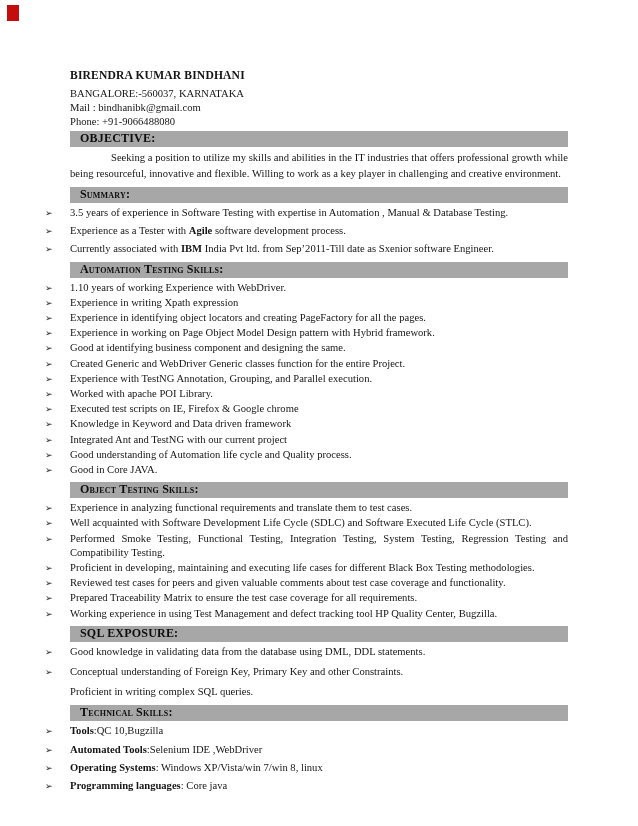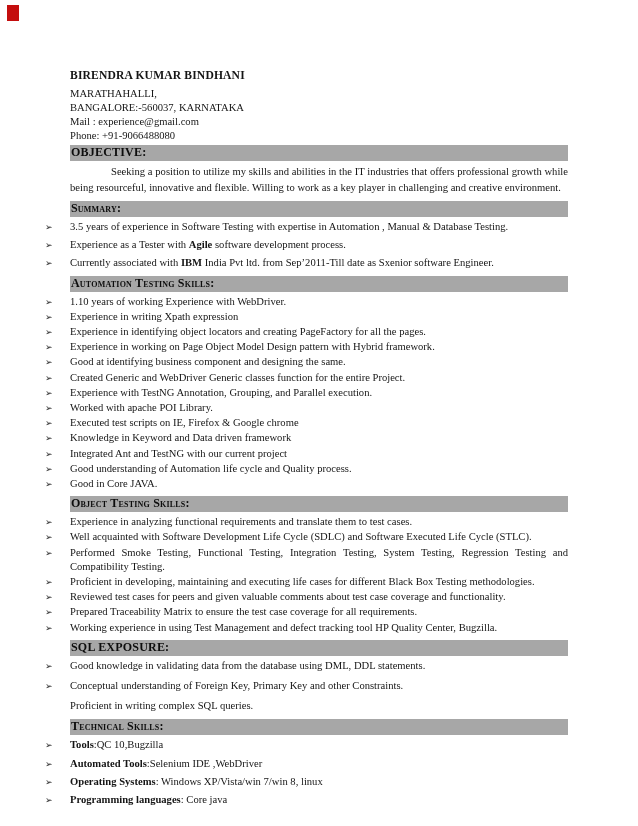--- a/index.html
+++ b/index.html
@@ -23,21 +23,21 @@
     font-weight:700; font-size:11.6px; line-height:15px;
     letter-spacing:.15px; margin:0 0 4px 0;
   }
   .hline { line-height:14px; }
   .section-bar {
     margin:5px 0 3px 0;
     background:var(--bar);
     font-weight:700;
     font-variant:small-caps;
     font-size:12px; line-height:13px;
-    padding:1px 4px 2px 1px;
+    padding:1px 4px 2px 10px;
     letter-spacing:.2px;
     color:#0d0d0d;
   }
   .section-0 .section-bar { margin-top:2px; }
   .para {
     margin:1px 0 2px 0;
     text-align:justify;
     text-indent:41px;
     line-height:16px;
   }
@@ -56,23 +56,22 @@
   .section-5 li { margin-bottom:4px; }
   b { font-weight:700;font-family:Liberation Serif, serif; }
 </style>
 </head>
 <body>
 
 <div class="page" style="--bar: #a7a7a7; --mark: #c40e0e;">
   <div class="corner-mark"></div>
   <div class="content">
     <div class="name">BIRENDRA KUMAR BINDHANI</div>
-    <div class="hline">MARATHAHALLI,</div>
     <div class="hline">BANGALORE:-560037,  KARNATAKA</div>
-    <div class="hline">Mail : experience@gmail.com</div>
+    <div class="hline">Mail : bindhanibk@gmail.com</div>
     <div class="hline">Phone: +91-9066488080</div>
     <div id="sections">
         <section class="section section-0">
           <div class="section-bar">OBJECTIVE:</div>
           <p class="para">Seeking a position to utilize my skills and abilities in the IT industries that offers professional growth while being resourceful, innovative and flexible. Willing to work as a key player in challenging and creative environment.</p>
         </section>
         <section class="section section-1">
           <div class="section-bar">Summary:</div>
           <ul class="blist">
             <li>

